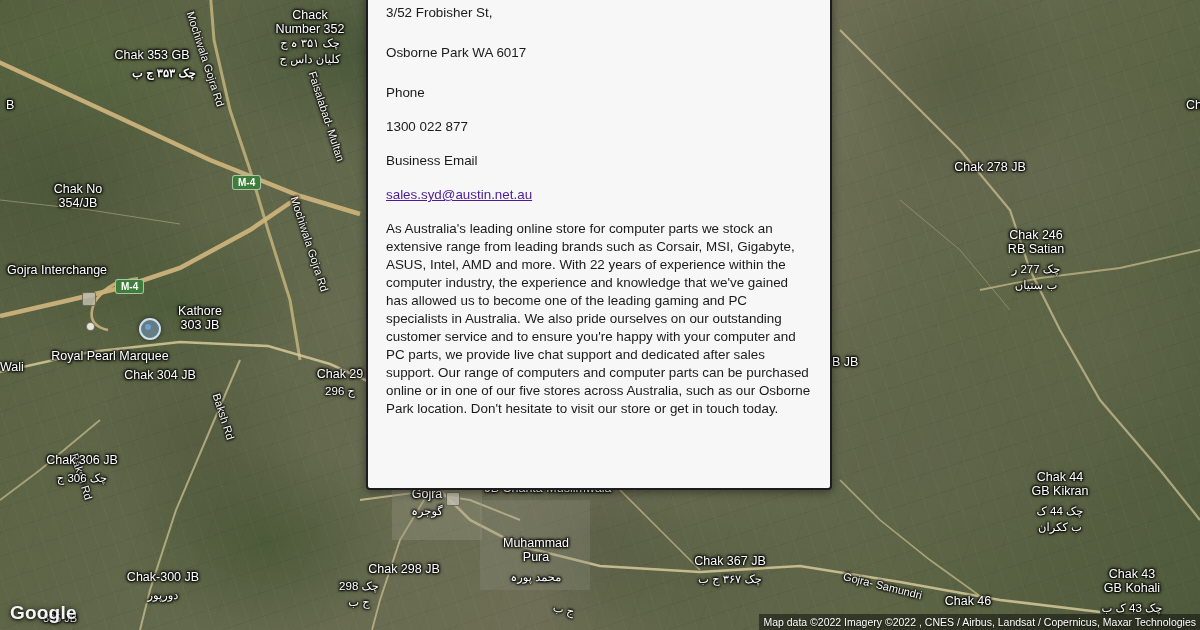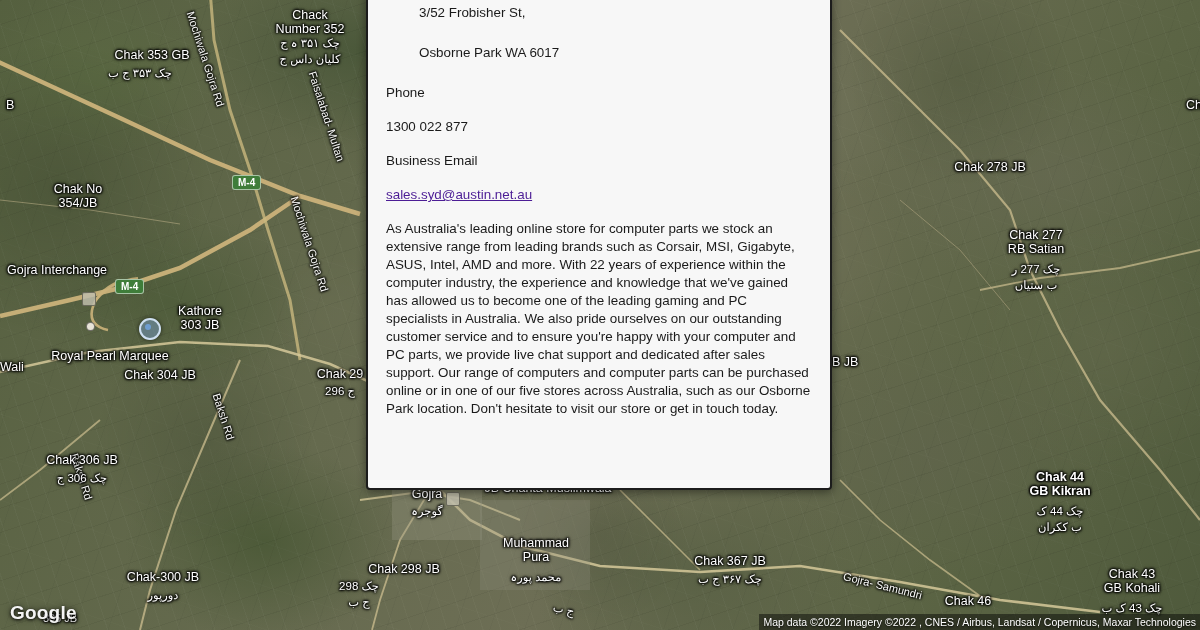--- a/index.html
+++ b/index.html
@@ -169,21 +169,21 @@
     overflow: hidden;
     color: #111;
   }
 
   .info-panel p {
     margin: 0 0 16px 0;
     font-size: 13.4px;
     line-height: 18px;
     color: #1a1a1a;
   }
-  .info-panel p.addr { margin-bottom: 22px; margin-left: 33px; }
+  .info-panel p.addr { margin-bottom: 22px; }
   .info-panel a.email {
     color: #4c1d95;
     text-decoration: underline;
     font-size: 13.4px;
   }
   .desc-body {
     margin: 0;
     font-size: 13.4px;
     line-height: 18.6px;
     color: #1a1a1a;
@@ -236,21 +236,21 @@
   <div class="poi-sq" style="left:748px; top:140px;"></div>
   <div class="poi-sq" style="left:446px; top:492px;"></div>
   <div class="poi-sq" style="left:474px; top:476px;"></div>
 
   <div id="map-labels">
       <div class="label ctr" style="left: 310px; top: 8px;">Chack
 Number 352</div>
       <div class="label ctr urdu" style="left: 310px; top: 36px;">چک ۳۵۱ ہ ج</div>
       <div class="label ctr urdu" style="left: 310px; top: 52px;">کلیان داس ج</div>
       <div class="label ctr" style="left: 152px; top: 48px;">Chak 353 GB</div>
-      <div class="label ctr urdu" style="left: 140px; top: 66px;">چک ۳۵۳ ج ب</div>
+      <div class="label ctr urdu" style="left: 164px; top: 66px; font-weight: bold;">چک ۳۵۳ ج ب</div>
       <div class="label rot sm" style="left: 196px; top: 10px; transform: rotate(72deg); transform-origin: left top; opacity: 0.95;">Mochiwala Gojra Rd</div>
       <div class="label rot sm" style="left: 318px; top: 70px; transform: rotate(72deg); transform-origin: left top; opacity: 0.95;">Faisalabad- Multan</div>
       <div class="label rot sm" style="left: 300px; top: 195px; transform: rotate(72deg); transform-origin: left top; opacity: 0.95;">Mochiwala Gojra Rd</div>
       <div class="label " style="left: 6px; top: 98px;">B</div>
       <div class="label ctr" style="left: 78px; top: 182px;">Chak No
 354/JB</div>
       <div class="label ctr" style="left: 57px; top: 263px;">Gojra Interchange</div>
       <div class="label ctr" style="left: 200px; top: 304px;">Kathore
 303 JB</div>
       <div class="label ctr" style="left: 110px; top: 349px;">Royal Pearl Marquee</div>
@@ -262,29 +262,29 @@
       <div class="label ctr urdu" style="left: 82px; top: 471px;">چک 306 ج</div>
       <div class="label ctr" style="left: 340px; top: 367px;">Chak 29</div>
       <div class="label ctr urdu" style="left: 340px; top: 384px;">296 ج</div>
       <div class="label ctr" style="left: 631px; top: 36px;">Chak 362
 JB Korian</div>
       <div class="label ctr" style="left: 692px; top: 94px;">Chak 95 JB</div>
       <div class="label ctr" style="left: 793px; top: 89px;">Chak 97 JB</div>
       <div class="label ctr" style="left: 540px; top: 138px;">Chak 363 JB</div>
       <div class="label ctr" style="left: 684px; top: 140px;">Kot Saleem Shaheed</div>
       <div class="label ctr" style="left: 990px; top: 160px;">Chak 278 JB</div>
-      <div class="label ctr" style="left: 1036px; top: 228px;">Chak 277
+      <div class="label ctr" style="left: 1036px; top: 228px;">Chak 246
 RB Satian</div>
       <div class="label ctr urdu" style="left: 1036px; top: 262px;">چک 277 ر</div>
       <div class="label ctr urdu" style="left: 1036px; top: 278px;">ب ستیاں</div>
       <div class="label " style="left: 1186px; top: 98px;">Ch</div>
       <div class="label " style="left: 470px; top: 219px;">yab marriage hall</div>
       <div class="label urdu" style="left: 478px; top: 238px;">اب میرج ہال</div>
       <div class="label " style="left: 832px; top: 355px;">B JB</div>
-      <div class="label ctr" style="left: 1060px; top: 470px; font-weight: bold;">Chak 44
+      <div class="label ctr" style="left: 1060px; top: 470px;">Chak 44
 GB Kikran</div>
       <div class="label ctr urdu" style="left: 1060px; top: 504px;">چک 44 ک</div>
       <div class="label ctr urdu" style="left: 1060px; top: 520px;">ب ککران</div>
       <div class="label ctr" style="left: 1132px; top: 567px;">Chak 43
 GB Kohali</div>
       <div class="label ctr urdu" style="left: 1132px; top: 601px;">چک 43 ک ب</div>
       <div class="label ctr" style="left: 968px; top: 594px;">Chak 46</div>
       <div class="label ctr" style="left: 548px; top: 466px;">Jamia Masjid Chak 366</div>
       <div class="label ctr" style="left: 548px; top: 481px;">JB Chanta Muslimwala</div>
       <div class="label ctr" style="left: 427px; top: 487px;">Gojra</div>

